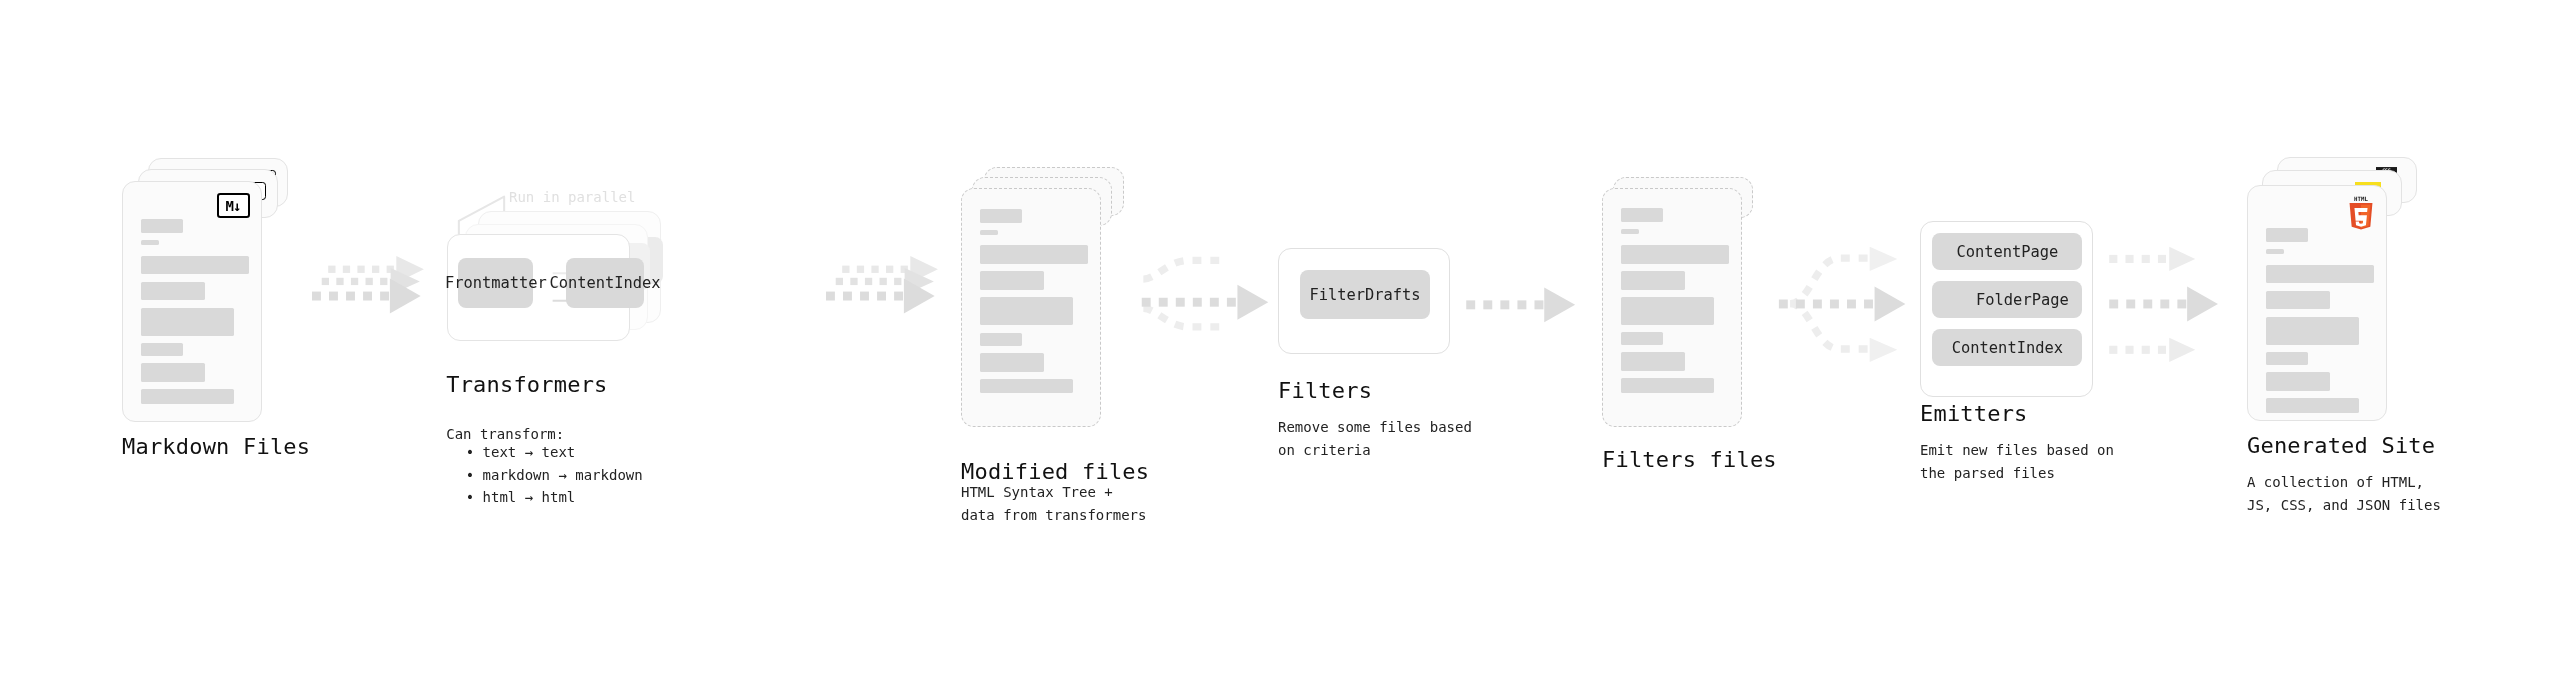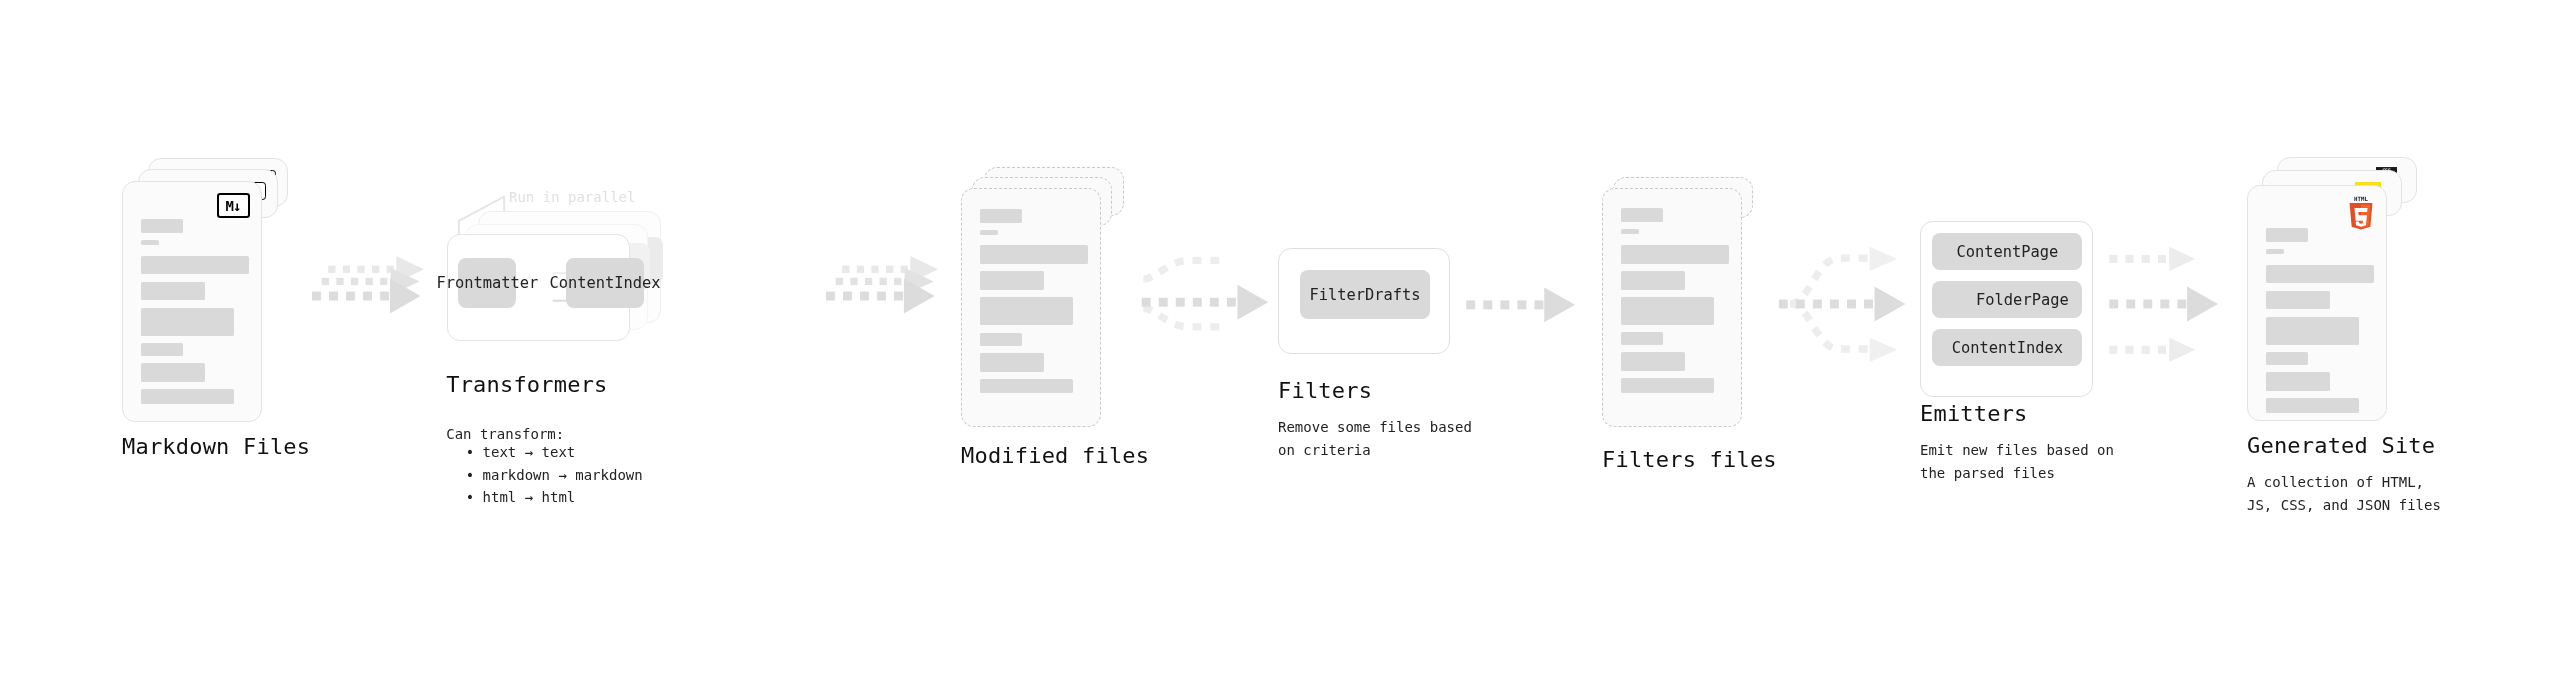--- a/index.html
+++ b/index.html
@@ -199,21 +199,21 @@
     <g stroke="#ececec" stroke-width="2.5" fill="none">
       <line x1="2" y1="6" x2="44" y2="6"></line>
         <polygon points="44,1 56,6 44,11" fill="#ececec" stroke="none"></polygon>
       <line x1="2" y1="22" x2="44" y2="22" stroke="#e8e8e8"></line>
         <polygon points="44,17 56,22 44,27" fill="#e8e8e8" stroke="none"></polygon>
       <line x1="2" y1="40" x2="52" y2="40" stroke="#dcdcdc"></line>
         <polygon points="52,34 66,40 52,46" fill="#dcdcdc" stroke="none"></polygon>
     </g>
   </svg>
 
-  <div class="pill" style="left:11.4px; top:71px; width:58px; height:50px;">Frontmatter</div>
+  <div class="pill" style="left:11.4px; top:71px; width:75px; height:50px;">Frontmatter</div>
   <div class="pill" style="left:119px; top:71px; width:78px; height:50px;">ContentIndex</div>
 
   <div class="title" style="left:-0.8px; top:185px;">Transformers</div>
   <div class="subtitle" style="left:-0.8px; top:236px;">Can transform:</div>
   <div class="bullets" style="left:18.7px; top:254px;">
     <div class="b">• text → text</div>
     <div class="b">• markdown → markdown</div>
     <div class="b">• html → html</div>
   </div>
 </div>
@@ -257,21 +257,23 @@
         <div class="ln" style="width:18px;height:4.9px;"></div>
         <div class="ln" style="width:108px;height:18.7px;margin-top:3.3px;"></div>
         <div class="ln" style="width:64px;height:18.7px;"></div>
         <div class="ln" style="width:93px;height:28px;"></div>
         <div class="ln" style="width:42px;height:13px;"></div>
         <div class="ln" style="width:64px;height:18.7px;"></div>
         <div class="ln" style="width:93px;height:14.6px;"></div>
       </div>
     </div>
   </div>
-  <div class="title" style="left:0px; top:276px;">Modified files</div>
+  <div class="title" style="left:0px; top:292px;">Modified files</div>
+  <div class="subtitle" style="left:0px; top:314px;">HTML Syntax Tree +
+data from transformers</div>
 </div>
 
 <div class="abs-svg" style="left:1132px; top:244px;">
   <svg width="146" height="114" viewBox="0 0 180 140">
 
     <path d="M14 43 C 30 43 44 20 70 20 L 108 20" fill="none" stroke="#ededed" stroke-width="9" stroke-dasharray="11 11" stroke-linecap="butt"></path>
 
     <path d="M14 101 C 30 101 44 124 70 124 L 108 124" fill="none" stroke="#ededed" stroke-width="9" stroke-dasharray="11 11" stroke-linecap="butt" transform="translate(0,-22)"></path>
 
     <g fill="#dcdcdc">

